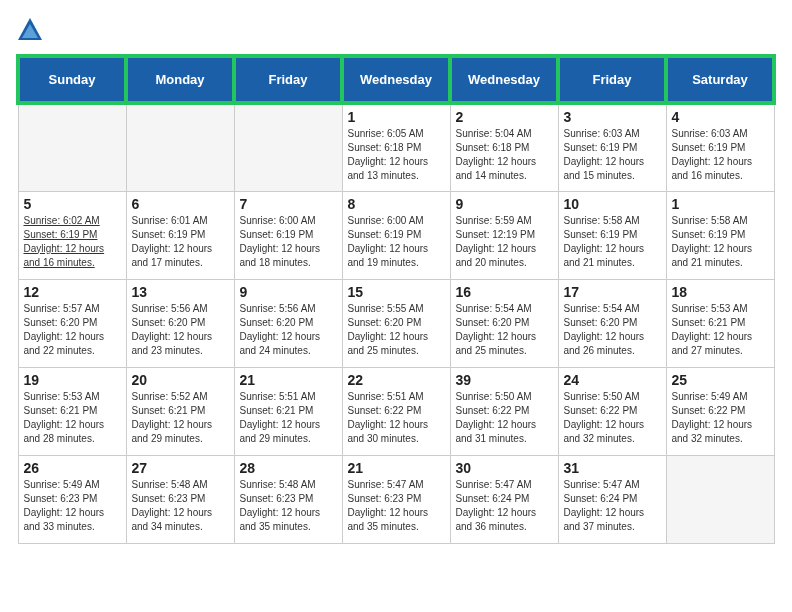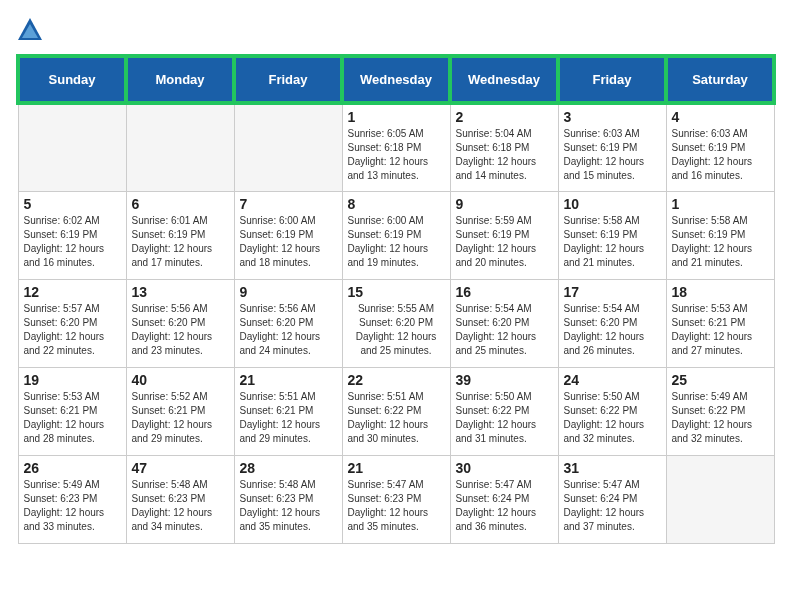--- a/index.html
+++ b/index.html
@@ -152,21 +152,21 @@
           <span class="day-num">4</span>
           <div class="cell-text" style="white-space: pre-line;">Sunrise: 6:03 AM
 Sunset: 6:19 PM
 Daylight: 12 hours
 and 16 minutes.</div>
         </td>
       </tr>
       <tr>
         <td>
           <span class="day-num">5</span>
-          <div class="cell-text" style="white-space: pre-line;">Sunrise: 6:02 AM
+          <div class="cell-text" style="white-space: pre-line; text-decoration: underline;">Sunrise: 6:02 AM
 Sunset: 6:19 PM
 Daylight: 12 hours
 and 16 minutes.</div>
         </td>
         <td>
           <span class="day-num">6</span>
           <div class="cell-text" style="white-space: pre-line;">Sunrise: 6:01 AM
 Sunset: 6:19 PM
 Daylight: 12 hours
 and 17 minutes.</div>
@@ -181,21 +181,21 @@
         <td>
           <span class="day-num">8</span>
           <div class="cell-text" style="white-space: pre-line;">Sunrise: 6:00 AM
 Sunset: 6:19 PM
 Daylight: 12 hours
 and 19 minutes.</div>
         </td>
         <td>
           <span class="day-num">9</span>
           <div class="cell-text" style="white-space: pre-line;">Sunrise: 5:59 AM
-Sunset: 6:19 PM
+Sunset: 12:19 PM
 Daylight: 12 hours
 and 20 minutes.</div>
         </td>
         <td>
           <span class="day-num">10</span>
           <div class="cell-text" style="white-space: pre-line;">Sunrise: 5:58 AM
 Sunset: 6:19 PM
 Daylight: 12 hours
 and 21 minutes.</div>
         </td>
@@ -224,21 +224,21 @@
         </td>
         <td>
           <span class="day-num">9</span>
           <div class="cell-text" style="white-space: pre-line;">Sunrise: 5:56 AM
 Sunset: 6:20 PM
 Daylight: 12 hours
 and 24 minutes.</div>
         </td>
         <td>
           <span class="day-num">15</span>
-          <div class="cell-text" style="white-space: pre-line; text-align: center;">Sunrise: 5:55 AM
+          <div class="cell-text" style="white-space: pre-line;">Sunrise: 5:55 AM
 Sunset: 6:20 PM
 Daylight: 12 hours
 and 25 minutes.</div>
         </td>
         <td>
           <span class="day-num">16</span>
           <div class="cell-text" style="white-space: pre-line;">Sunrise: 5:54 AM
 Sunset: 6:20 PM
 Daylight: 12 hours
 and 25 minutes.</div>
@@ -260,21 +260,21 @@
       </tr>
       <tr>
         <td>
           <span class="day-num">19</span>
           <div class="cell-text" style="white-space: pre-line;">Sunrise: 5:53 AM
 Sunset: 6:21 PM
 Daylight: 12 hours
 and 28 minutes.</div>
         </td>
         <td>
-          <span class="day-num">40</span>
+          <span class="day-num">20</span>
           <div class="cell-text" style="white-space: pre-line;">Sunrise: 5:52 AM
 Sunset: 6:21 PM
 Daylight: 12 hours
 and 29 minutes.</div>
         </td>
         <td>
           <span class="day-num">21</span>
           <div class="cell-text" style="white-space: pre-line;">Sunrise: 5:51 AM
 Sunset: 6:21 PM
 Daylight: 12 hours
@@ -311,21 +311,21 @@
       </tr>
       <tr>
         <td>
           <span class="day-num">26</span>
           <div class="cell-text" style="white-space: pre-line;">Sunrise: 5:49 AM
 Sunset: 6:23 PM
 Daylight: 12 hours
 and 33 minutes.</div>
         </td>
         <td>
-          <span class="day-num">47</span>
+          <span class="day-num">27</span>
           <div class="cell-text" style="white-space: pre-line;">Sunrise: 5:48 AM
 Sunset: 6:23 PM
 Daylight: 12 hours
 and 34 minutes.</div>
         </td>
         <td>
           <span class="day-num">28</span>
           <div class="cell-text" style="white-space: pre-line;">Sunrise: 5:48 AM
 Sunset: 6:23 PM
 Daylight: 12 hours

